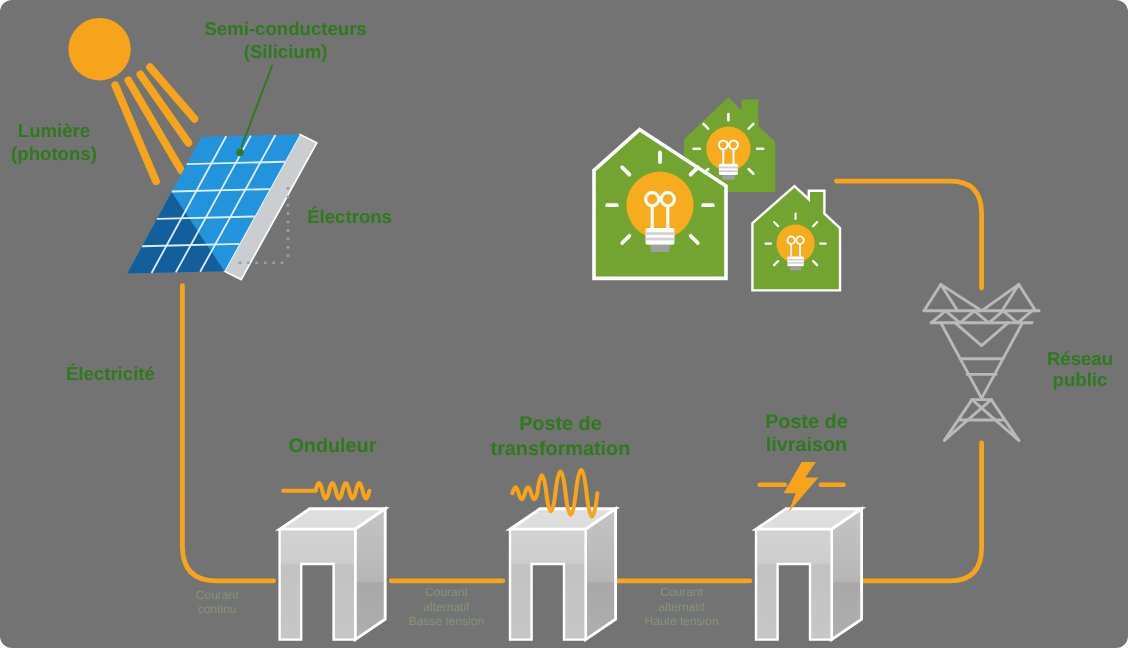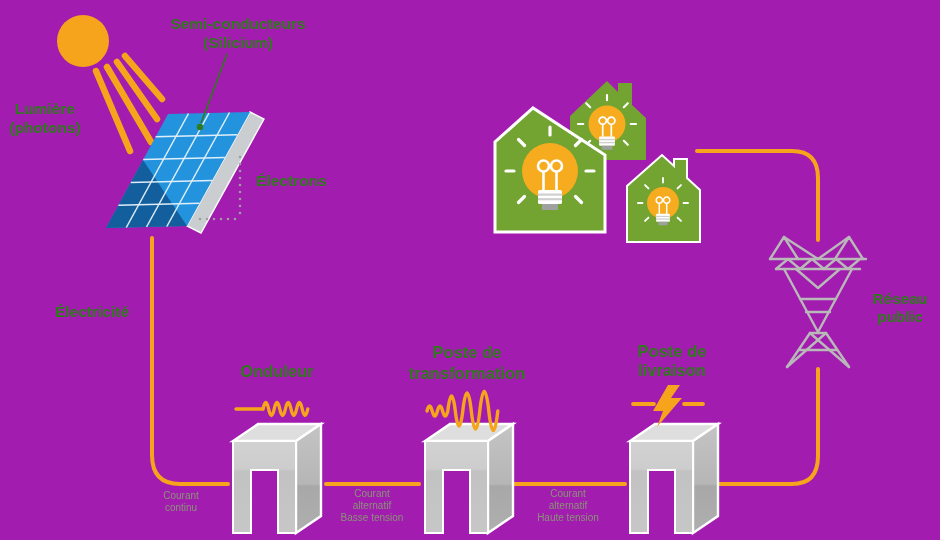--- a/index.html
+++ b/index.html
@@ -1,17 +1,17 @@
 <!DOCTYPE html>
 <html><head>
 <meta charset="utf-8">
 <style>
   html,body{margin:0;padding:0;background:#ffffff;}
-  .stage{position:relative;width:940px;height:540px;background:#a21caf;overflow:hidden;
-         font-family:"Liberation Sans", sans-serif;}
+  .stage{position:relative;width:940px;height:540px;background:#737373;overflow:hidden;
+         font-family:"Liberation Sans", sans-serif;border-radius:10px;}
   svg{display:block;}
   text{font-family:"Liberation Sans", sans-serif;}
   .lbl{fill:#2e7a1c;font-size:15.5px;font-weight:600;}
   .title{fill:#2e7a1c;font-size:16.5px;font-weight:700;}
   .caption{fill:#8a9377;font-size:10px;font-weight:400;}
   .mid{text-anchor:middle;}
 </style>
 </head>
 <body>
 

